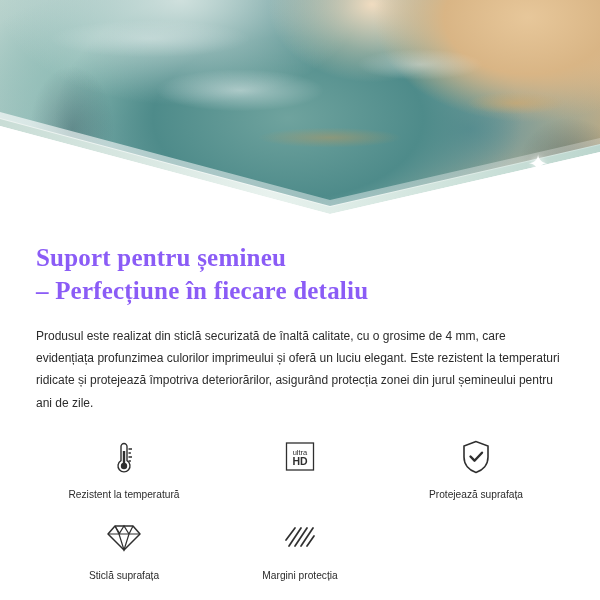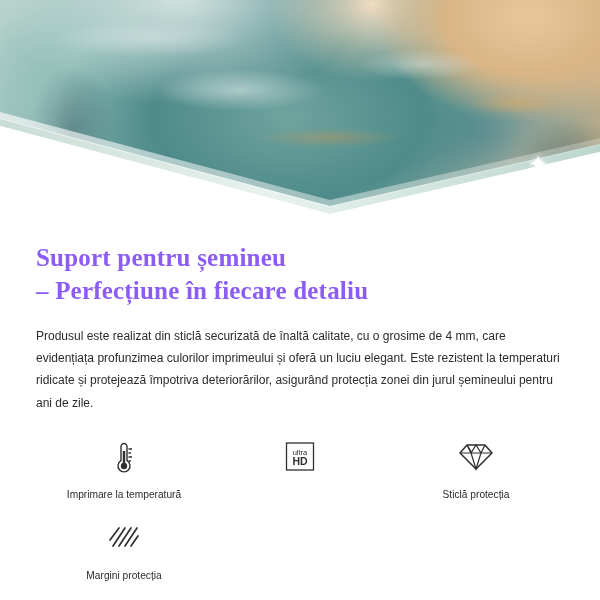--- a/index.html
+++ b/index.html
@@ -148,43 +148,52 @@
 
       <div class="feature">
         <span class="icon">
           <svg width="22" height="36" viewBox="0 0 22 36" fill="none" stroke="#2f2f2f" stroke-width="1.4">
             <path d="M11 4.5a3 3 0 0 0-3 3v14.2a6 6 0 1 0 6 0V7.5a3 3 0 0 0-3-3z"></path>
             <circle cx="11" cy="27" r="3.2" fill="#2f2f2f" stroke="none"></circle>
             <rect x="9.8" y="12" width="2.4" height="13" fill="#2f2f2f" stroke="none"></rect>
             <path d="M15.5 10h3.5M15.5 14h2.4M15.5 18h3.5M15.5 22h2.4"></path>
           </svg>
         </span>
-        <span class="label">Imprimare la temperatură</span>
+        <span class="label">Rezistent la temperatură</span>
       </div>
 
       <div class="feature">
         <span class="icon">
           <svg width="36" height="34" viewBox="0 0 36 34">
             <rect x="4.5" y="3" width="27" height="27" fill="none" stroke="#2f2f2f" stroke-width="1.3"></rect>
             <text x="18" y="14.5" text-anchor="middle" font-family="Liberation Sans, sans-serif" font-size="7.5" fill="#2f2f2f">ultra</text>
             <text x="18" y="25" text-anchor="middle" font-family="Liberation Sans, sans-serif" font-size="10.5" font-weight="bold" fill="#2f2f2f">HD</text>
           </svg>
         </span>
       </div>
 
+      <div class="feature">
+        <span class="icon">
+          <svg width="32" height="36" viewBox="0 0 32 36">
+            <path d="M16 2.5 4 7v11c0 8 5.4 13.3 12 15.5C22.6 31.3 28 26 28 18V7L16 2.5z" fill="none" stroke="#2f2f2f" stroke-width="1.6"></path>
+            <path d="M10.5 17.5l4 4.2 7.5-8" fill="none" stroke="#2f2f2f" stroke-width="2.4" stroke-linecap="round" stroke-linejoin="round"></path>
+          </svg>
+        </span>
+        <span class="label">Protejează suprafața</span>
+      </div>
 
       <div class="feature">
         <span class="icon">
           <svg width="36" height="32" viewBox="0 0 36 32">
             <path d="M9 4h18l7 8-16 16L2 12 9 4z" fill="none" stroke="#2f2f2f" stroke-width="1.5" stroke-linejoin="round"></path>
             <path d="M2 12h32M9 4l5 8-? " fill="none" stroke="#2f2f2f" stroke-width="1.2"></path>
             <path d="M9 4l4 8 5-8 5 8 4-8M13 12l5 16 5-16" fill="none" stroke="#2f2f2f" stroke-width="1.2"></path>
           </svg>
         </span>
-        <span class="label">Sticlă protecția</span>
+        <span class="label">Sticlă suprafața</span>
       </div>
 
       <div class="feature">
         <span class="icon">
           <svg width="34" height="30" viewBox="0 0 34 30">
             <g stroke="#2f2f2f" stroke-width="1.7" stroke-linecap="round">
               <path d="M6 23 L18 5"></path>
               <path d="M12 23 L24 5"></path>
               <path d="M18 23 L30 5"></path>
               <path d="M3 17 L12 5"></path>

